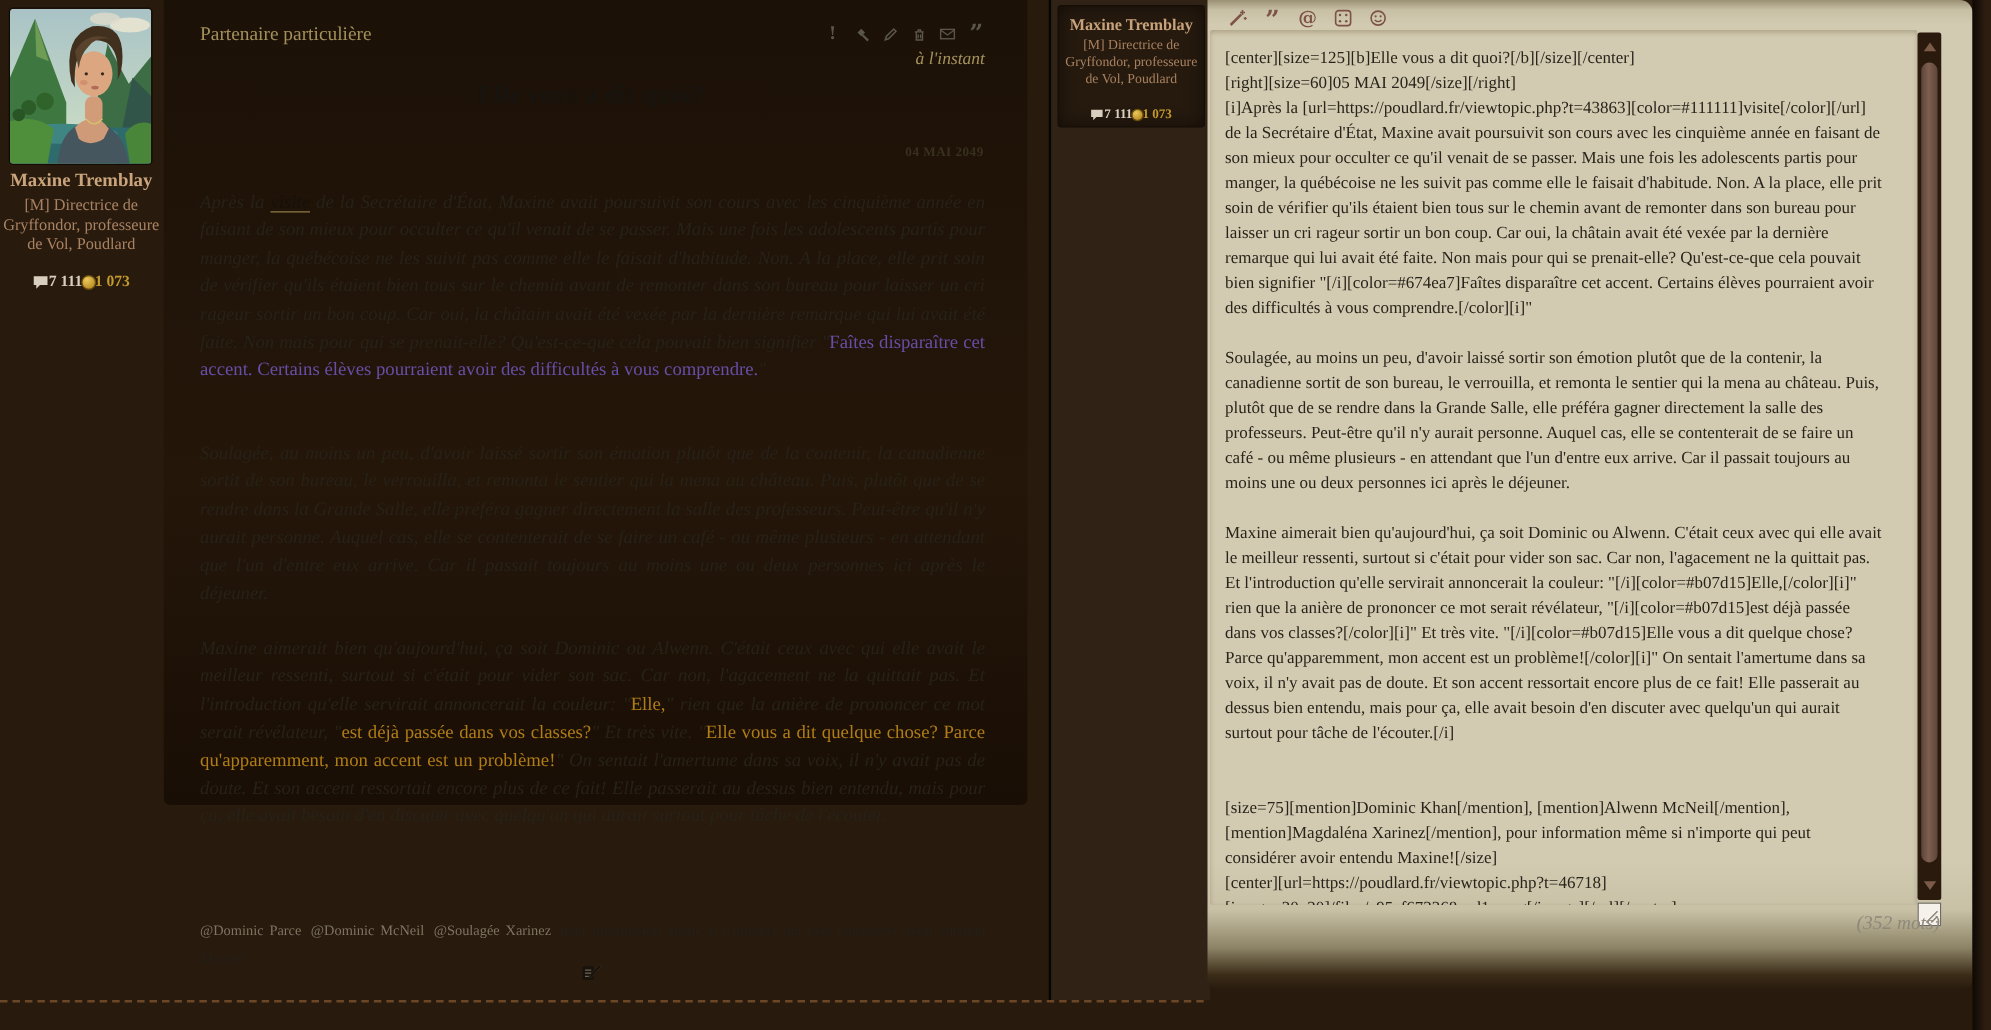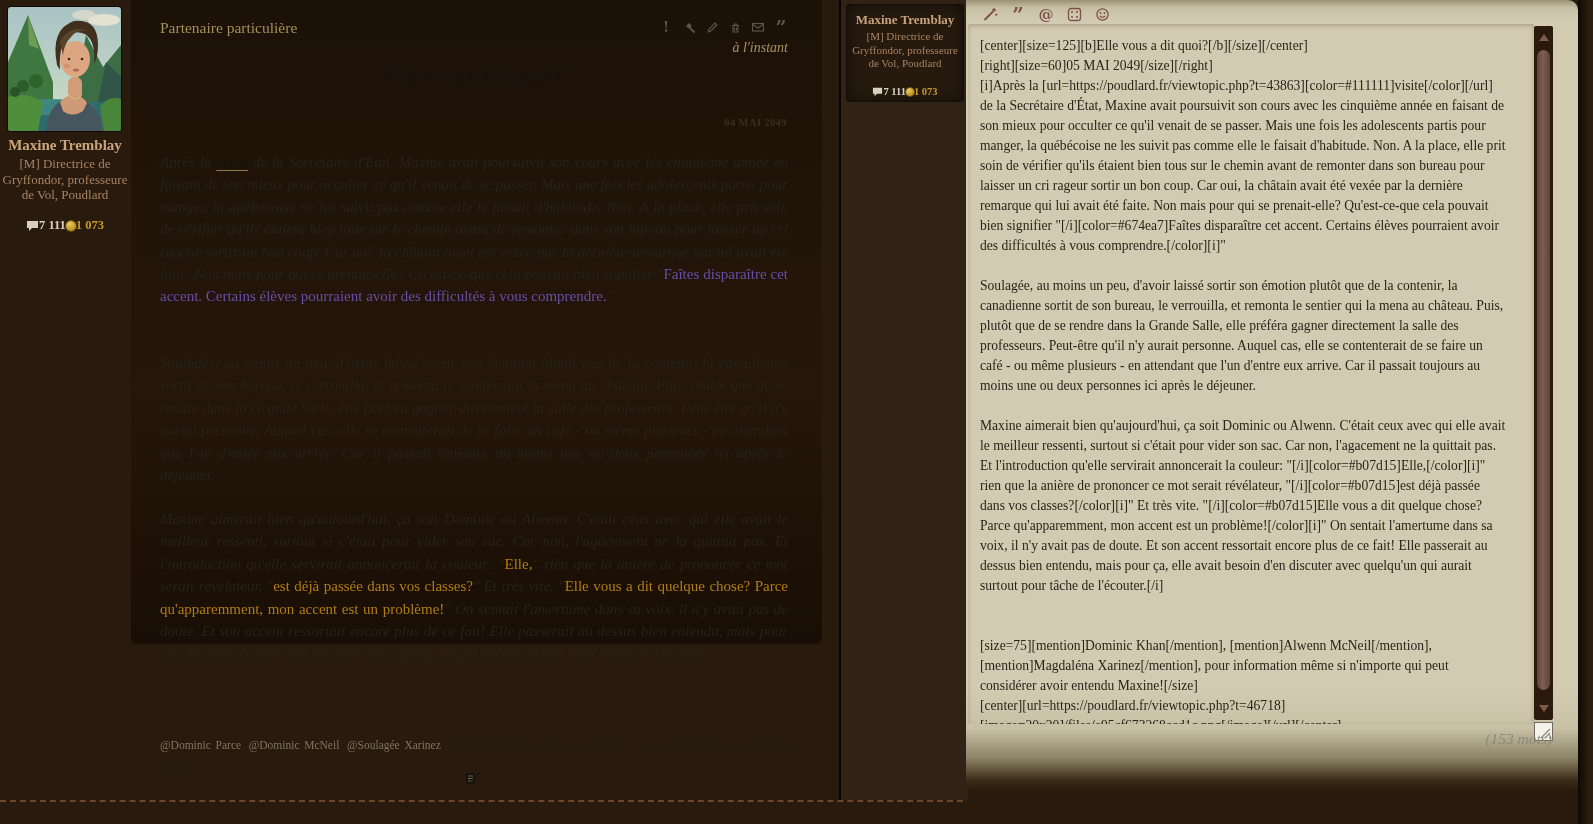--- a/index.html
+++ b/index.html
@@ -267,17 +267,17 @@
       <div class="sb-up"></div>
       <div class="sb-thumb"></div>
       <div class="sb-down"></div>
     </div>
     <div class="grip">
       <svg width="17" height="17" viewBox="0 0 17 17">
           <path d="M6 15 L15 6 M10 15 L15 10 M14 15 L15 14" stroke="#8a8578" stroke-width="1.2"></path>
         </svg>
     </div>
 
-    <div class="wordcount">(153 mots)</div>
+    <div class="wordcount">(352 mots)</div>
   </div>
 
   <div class="edge-right"></div>
 </div>
 
 </body></html>

